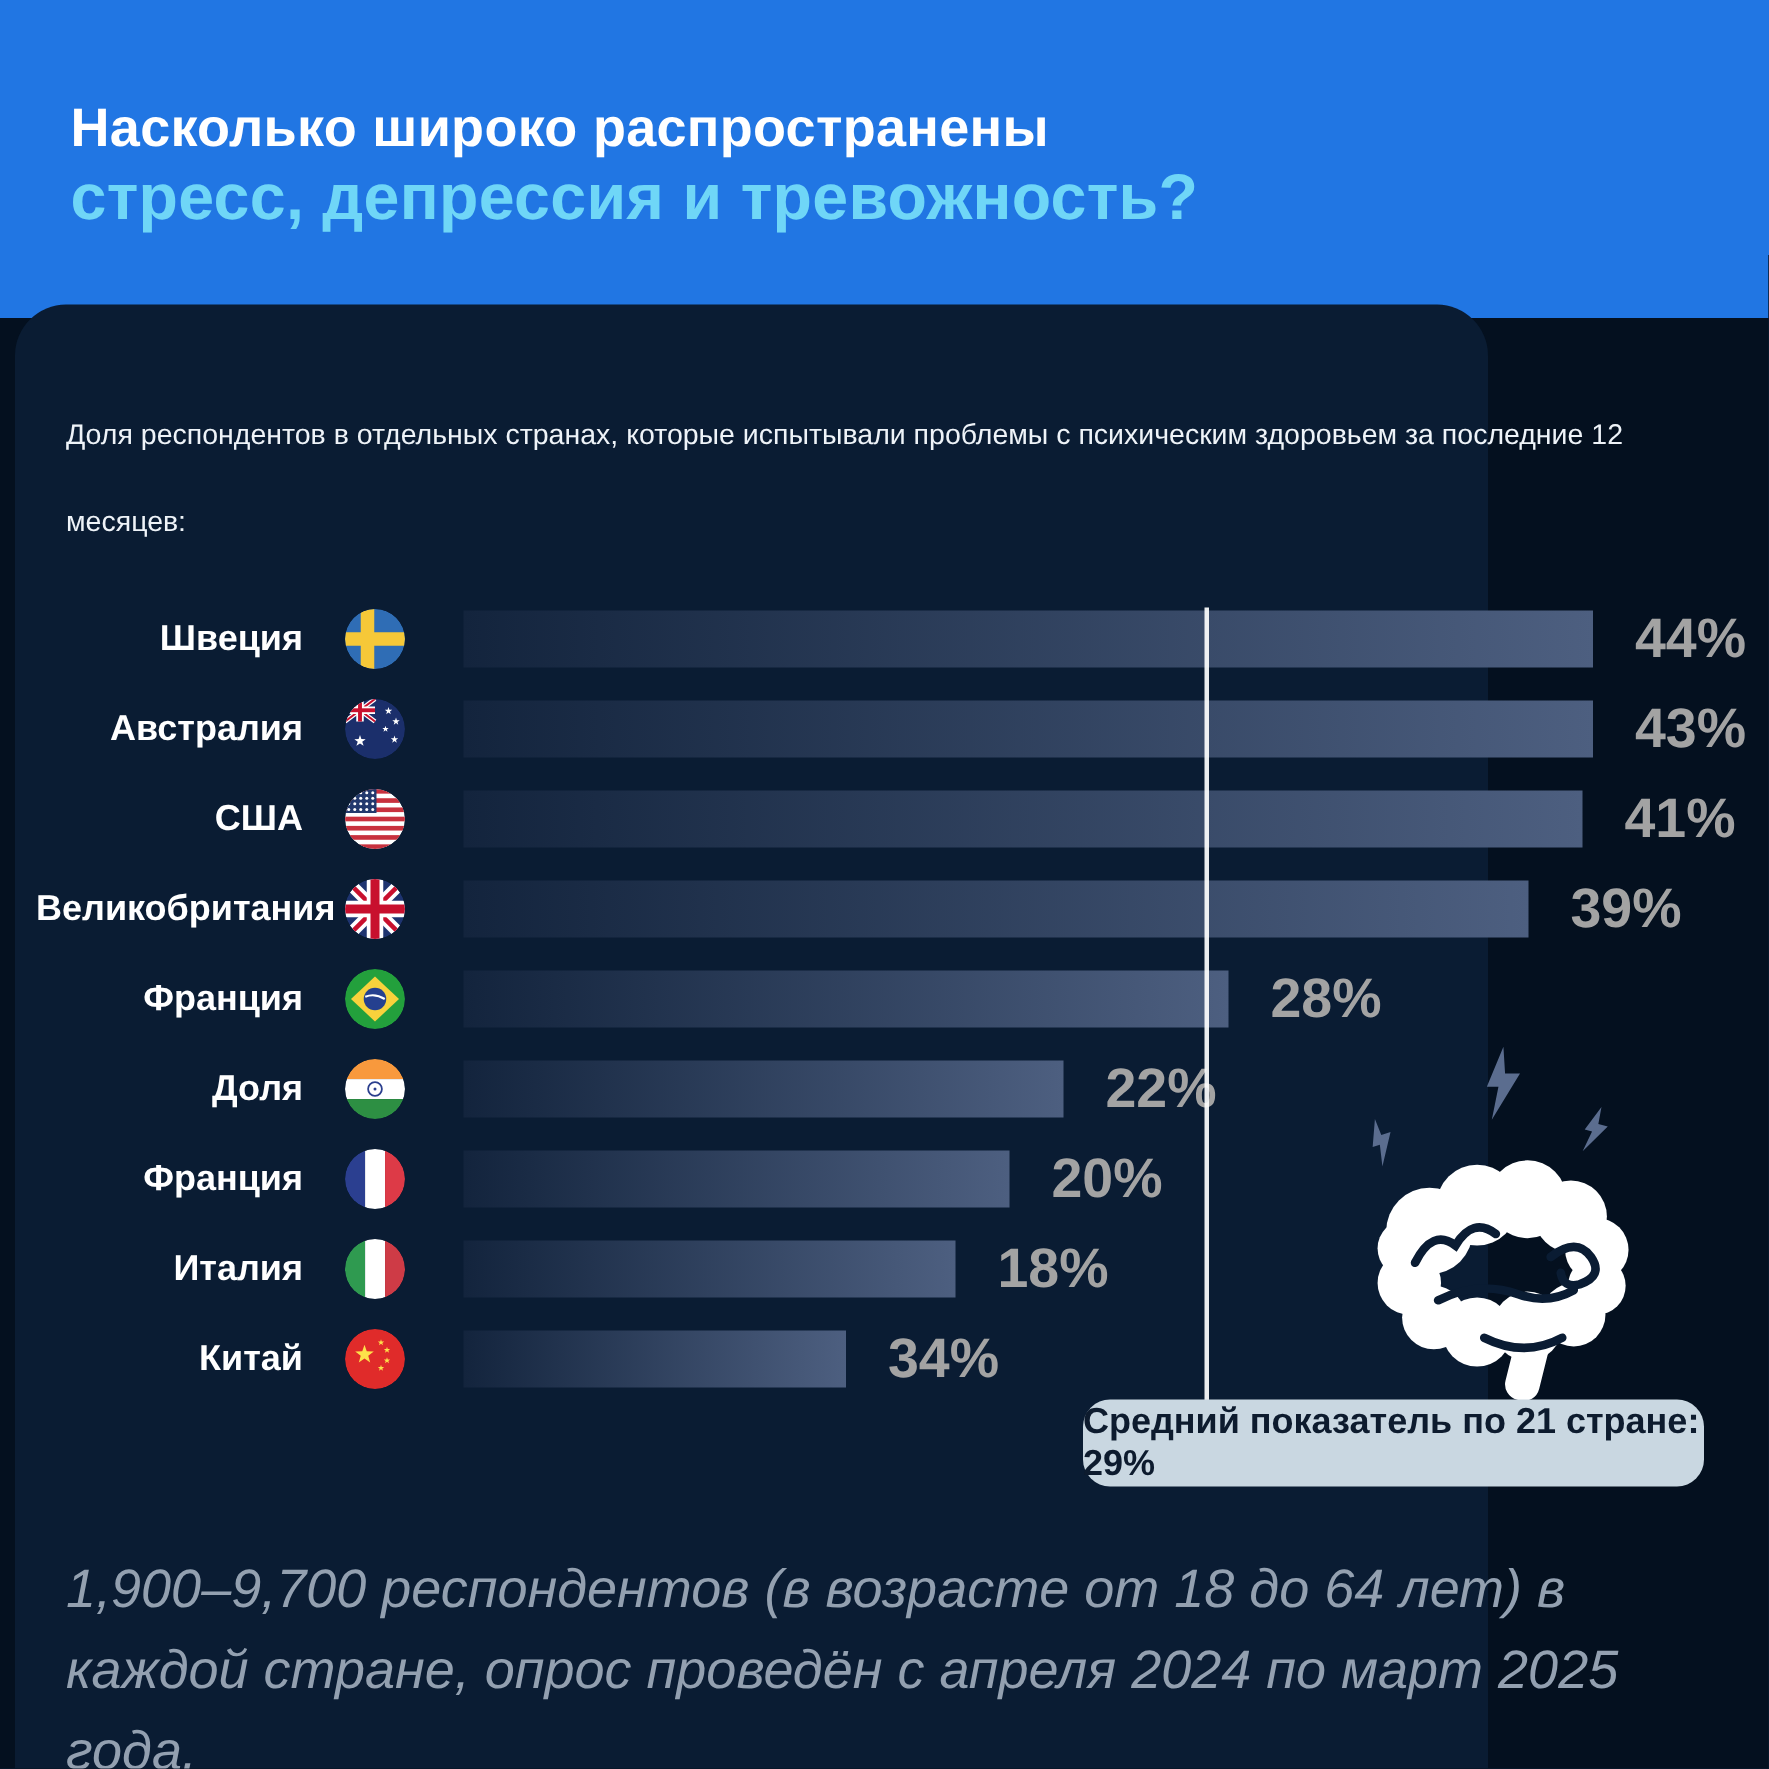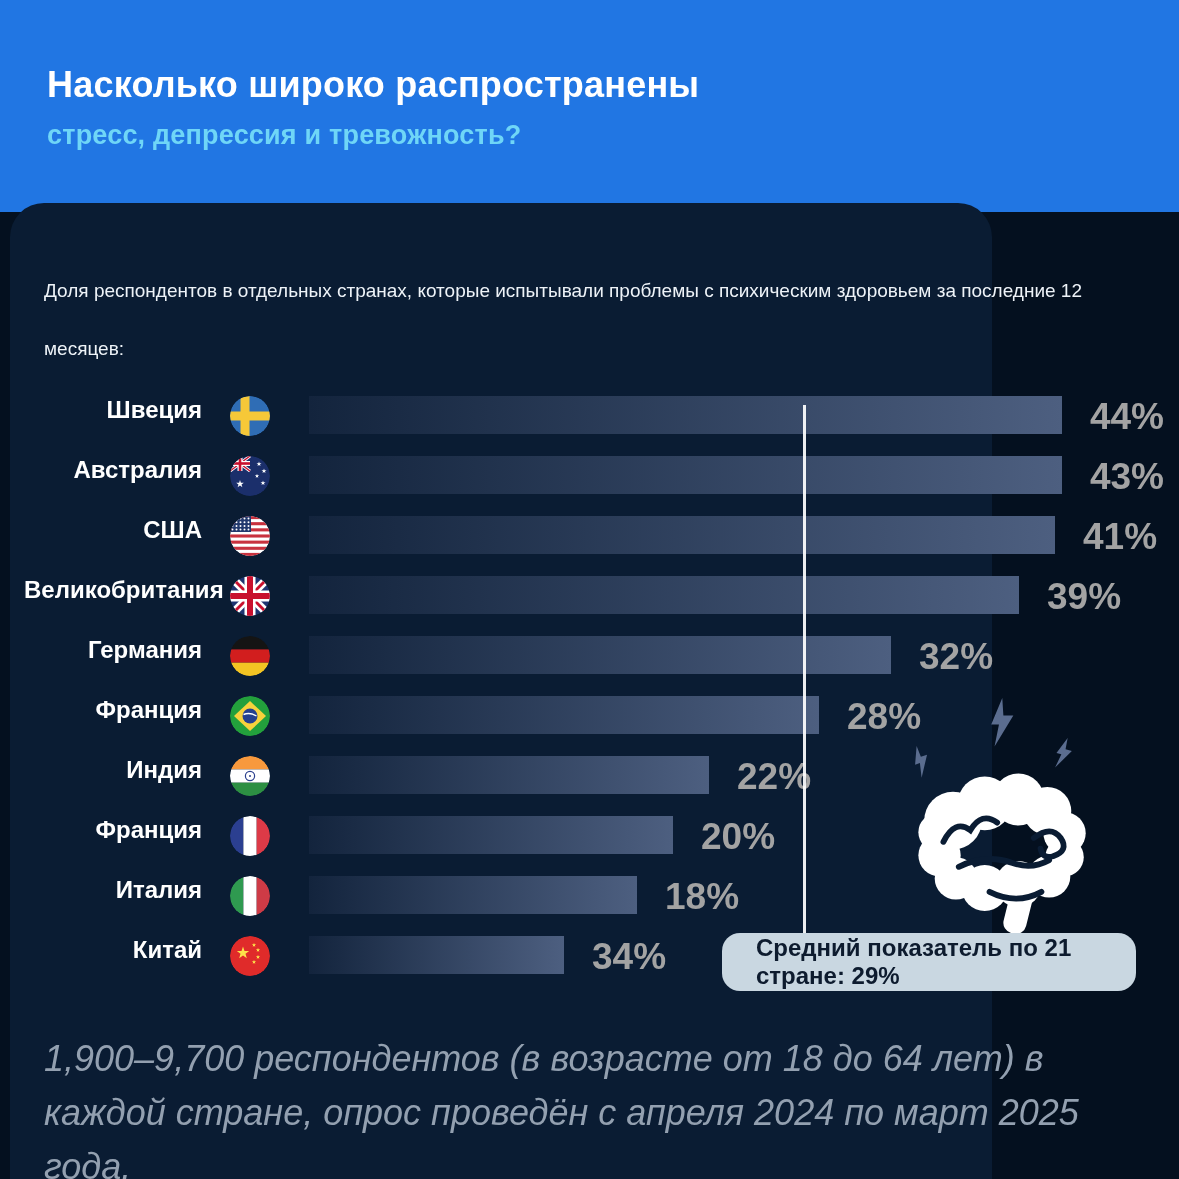--- a/index.html
+++ b/index.html
@@ -7,34 +7,34 @@
     --card-bg:#0a1c33; --bar-start:#13243d; --bar-end:#4d5f80;
     --avg-box-bg:#c9d7e1; --avg-box-text:#0d1b2e; --footnote:#93a0b0;
     --bolt:#5b6d8f;
   }
   *{margin:0;padding:0;box-sizing:border-box}
   html,body{width:1179px;height:1179px;overflow:hidden}
   body{background:var(--page-bg);font-family:"Liberation Sans",sans-serif;}
   #page{position:relative;width:1002px;height:1179px;}
   .header{position:absolute;left:0;top:0;width:1179px;height:212px;background:var(--header-bg);}
   .title-line1{position:absolute;left:47px;top:64px;font-size:36px;font-weight:700;color:#ffffff;letter-spacing:.2px;}
-  .title-line2{position:absolute;left:47px;top:120px;font-size:27px;font-weight:700;color:var(--title-accent);letter-spacing:.2px;}
+  .title-line2{position:absolute;left:47px;top:108px;font-size:43px;font-weight:700;color:var(--title-accent);letter-spacing:.2px;}
   .card{position:absolute;left:10px;right:10px;top:203px;bottom:0;background:var(--card-bg);border-radius:34px 34px 0 0;}
   .subtitle{position:absolute;left:44px;top:262px;width:1040px;font-size:19px;line-height:58px;font-weight:500;color:#eef3f8;}
   .rows{position:absolute;left:24px;top:396px;width:1140px;z-index:3;}
-  .row{display:flex;align-items:flex-start;height:60px;gap:16px;}
+  .row{display:flex;align-items:center;height:60px;gap:16px;}
   .country{width:178px;text-align:right;font-size:24px;font-weight:600;color:#ffffff;flex:0 0 178px;}
   .flag{width:40px;height:40px;margin-left:12px;flex:0 0 40px;border-radius:50%;overflow:hidden;}
   .flag svg{display:block;width:40px;height:40px;}
   .bar{height:38px;margin-left:23px;background:linear-gradient(90deg,var(--bar-start),var(--bar-end));}
   .value{margin-left:12px;font-size:37px;font-weight:700;color:#a3a3a3;position:relative;z-index:6;}
   .avg-line{position:absolute;left:803px;top:405px;width:3px;height:529px;background:rgba(255,255,255,.92);z-index:4;}
   .avg-box{position:absolute;left:722px;top:933px;width:414px;height:58px;background:var(--avg-box-bg);
            border-radius:18px;display:flex;align-items:center;justify-content:center;z-index:7;}
-  .avg-box span{font-size:24px;font-weight:700;color:var(--avg-box-text);margin-left:34px;}
+  .avg-box span{font-size:24px;font-weight:700;color:var(--avg-box-text);}
   .brain-wrap{position:absolute;left:893px;top:688px;width:220px;height:250px;z-index:2;}
   .footnote{position:absolute;left:44px;top:1032px;width:1070px;font-size:36px;line-height:54px;
             font-style:italic;color:var(--footnote);}
 </style>
 </head>
 <body>
 
 <div id="page">
 
   <div class="header">
@@ -170,60 +170,41 @@
               <rect x="0" y="14.5" width="40" height="11" fill="#ffffff"></rect>
               <rect x="17" y="0" width="6" height="40" fill="#c8102e"></rect>
               <rect x="0" y="17" width="40" height="6" fill="#c8102e"></rect>
             </g>
           </svg>
         </span>
         <div class="bar" style="width: 710px;"></div>
         <span class="value">39%</span>
       </div>
       <div class="row">
-        <span class="country">Германия</span>
-        <span class="flag">
-          <svg viewBox="0 0 40 40">
-            <defs>
-              <clipPath id="cde">
-                <circle cx="20" cy="20" r="20"></circle>
-              </clipPath>
-            </defs>
-            <g clip-path="url(#cde)">
-              <rect width="40" height="13.4" fill="#141414"></rect>
-              <rect y="13.4" width="40" height="13.3" fill="#d21e1e"></rect>
-              <rect y="26.7" width="40" height="13.3" fill="#f3c423"></rect>
-            </g>
-          </svg>
-        </span>
-        <div class="bar" style="width: 582px;"></div>
-        <span class="value">32%</span>
-      </div>
-      <div class="row">
         <span class="country">Франция</span>
         <span class="flag">
           <svg viewBox="0 0 40 40">
             <defs>
               <clipPath id="cbr">
                 <circle cx="20" cy="20" r="20"></circle>
               </clipPath>
             </defs>
             <g clip-path="url(#cbr)">
               <rect width="40" height="40" fill="#23a03c"></rect>
               <polygon points="20,5 36,20 20,35 4,20" fill="#f8d23c"></polygon>
               <circle cx="20" cy="20" r="7.5" fill="#25408f"></circle>
               <path d="M13.5,18.5 q6.5,-2.5 13,1.5" stroke="#ffffff" stroke-width="1.4" fill="none"></path>
             </g>
           </svg>
         </span>
         <div class="bar" style="width: 510px;"></div>
         <span class="value">28%</span>
       </div>
       <div class="row">
-        <span class="country">Индия</span>
+        <span class="country">Доля</span>
         <span class="flag">
           <svg viewBox="0 0 40 40">
             <defs>
               <clipPath id="cin">
                 <circle cx="20" cy="20" r="20"></circle>
               </clipPath>
             </defs>
             <g clip-path="url(#cin)">
               <rect width="40" height="13.4" fill="#f8993d"></rect>
               <rect y="13.4" width="40" height="13.3" fill="#ffffff"></rect>

